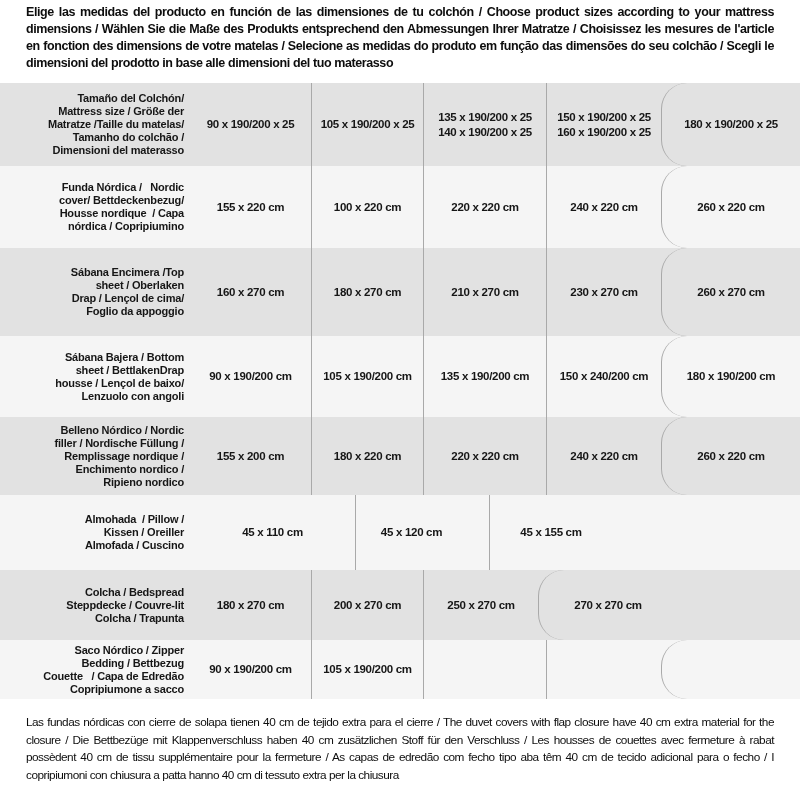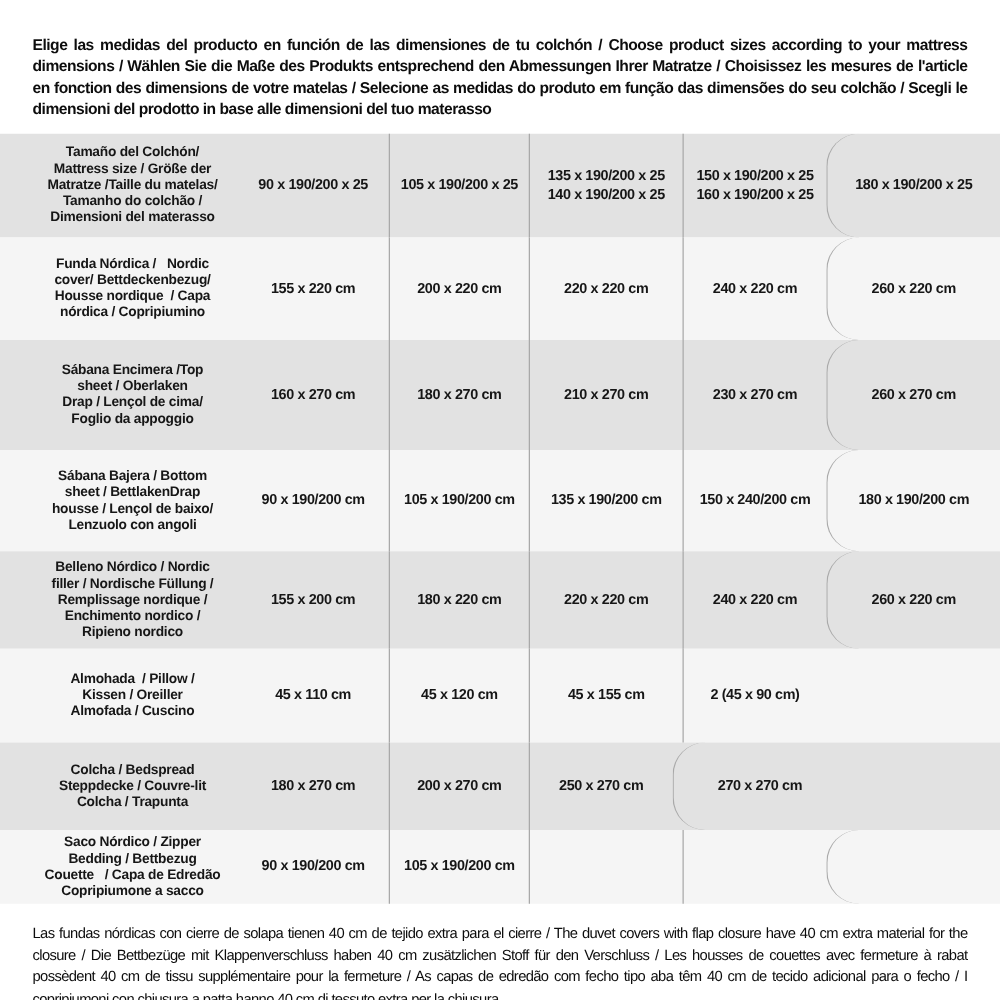--- a/index.html
+++ b/index.html
@@ -5,59 +5,59 @@
   html, body { margin: 0; padding: 0; }
   body {
     width: 800px; height: 800px;
     background: #ffffff;
     font-family: "Liberation Sans", sans-serif;
     color: #111111;
     overflow: hidden;
   }
   .intro {
     margin: 0;
-    padding: 28px 26px 0 26px;
+    padding: 4px 26px 0 26px;
     font-size: 12.5px;
     line-height: 17px;
     font-weight: bold;
     text-align: justify;
     letter-spacing: -0.4px;
     color: #0d0d0d;
   }
   .size-table {
     margin-top: 11px;
     width: 800px;
   }
   .t-row { display: flex; width: 800px; box-sizing: border-box; }
   .t-row:nth-child(odd)  { background: #e2e2e2; }
   .t-row:nth-child(even) { background: #f5f5f5; }
   .t-row:nth-child(1) { height: 83px; }
   .t-row:nth-child(2) { height: 82px; }
   .t-row:nth-child(3) { height: 88px; }
   .t-row:nth-child(4) { height: 81px; }
   .t-row:nth-child(5) { height: 78px; }
-  .t-row:nth-child(6) { height: 75px; }
+  .t-row:nth-child(6) { height: 75px; gap: 22px; }
   .t-row:nth-child(7) { height: 70px; }
   .t-row:nth-child(8) { height: 59px; }
   .cell {
     box-sizing: border-box;
     display: flex;
     flex-direction: column;
     justify-content: center;
     font-weight: bold;
     color: #161616;
   }
   .label {
     width: 190px;
     padding: 0 6px 0 28px;
     font-size: 11px;
     line-height: 13px;
     letter-spacing: -0.2px;
     white-space: pre-wrap;
-    text-align: center;
+    text-align: right;
   }
   .val {
     font-size: 11.5px;
     line-height: 15px;
     letter-spacing: -0.3px;
     text-align: center;
     white-space: pre-line;
   }
   .val.c1 { width: 121px; }
   .val.c2 { width: 112px; border-left: 1px solid #a9a9a9; }
@@ -98,21 +98,21 @@
 160 x 190/200 x 25</div>
       <div class="cell val c5">180 x 190/200 x 25</div>
     </div>
 
     <div class="t-row">
       <div class="cell label">Funda Nórdica /   Nordic
 cover/ Bettdeckenbezug/
 Housse nordique  / Capa
 nórdica / Copripiumino</div>
       <div class="cell val c1">155 x 220 cm</div>
-      <div class="cell val c2">200 x 220 cm</div>
+      <div class="cell val c2">100 x 220 cm</div>
       <div class="cell val c3">220 x 220 cm</div>
       <div class="cell val c4">240 x 220 cm</div>
       <div class="cell val c5">260 x 220 cm</div>
     </div>
 
     <div class="t-row">
       <div class="cell label">Sábana Encimera /Top
 sheet / Oberlaken
 Drap / Lençol de cima/
 Foglio da appoggio</div>
@@ -148,21 +148,20 @@
       <div class="cell val c5">260 x 220 cm</div>
     </div>
 
     <div class="t-row">
       <div class="cell label">Almohada  / Pillow /
 Kissen / Oreiller
 Almofada / Cuscino</div>
       <div class="cell val c1">45 x 110 cm</div>
       <div class="cell val c2">45 x 120 cm</div>
       <div class="cell val c3">45 x 155 cm</div>
-      <div class="cell val c4">2 (45 x 90 cm)</div>
     </div>
 
     <div class="t-row">
       <div class="cell label">Colcha / Bedspread
 Steppdecke / Couvre-lit
 Colcha / Trapunta</div>
       <div class="cell val c1">180 x 270 cm</div>
       <div class="cell val c2">200 x 270 cm</div>
       <div class="cell val c4">250 x 270 cm</div>
       <div class="cell val c5">270 x 270 cm</div>

